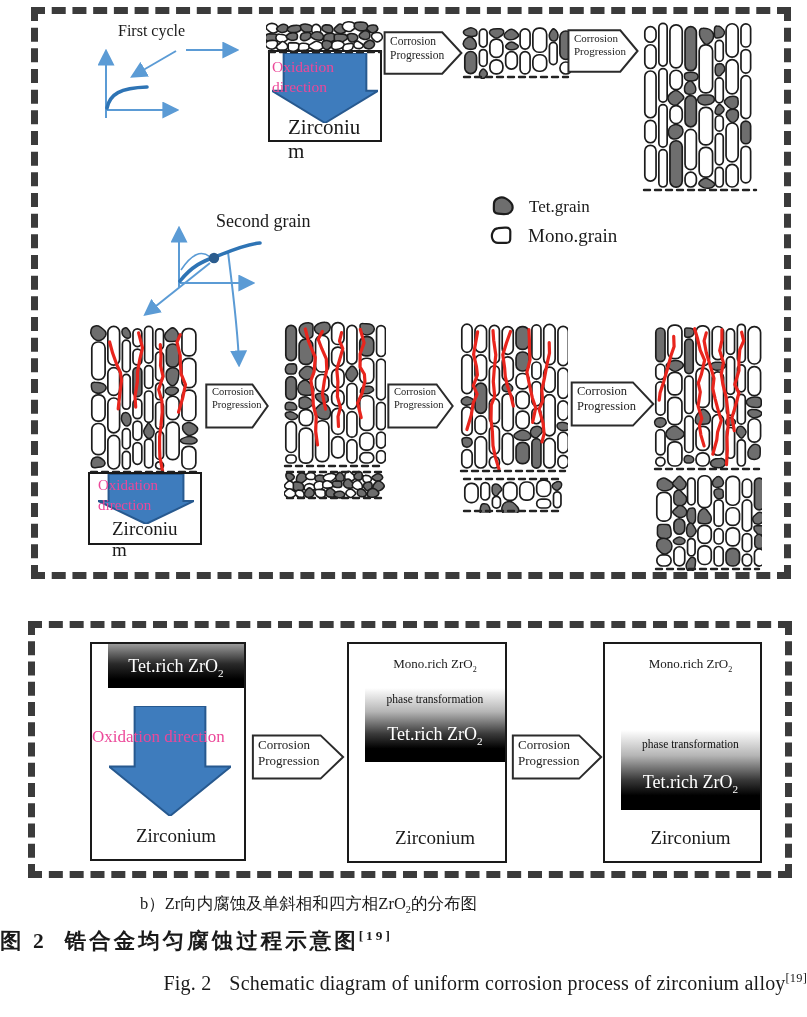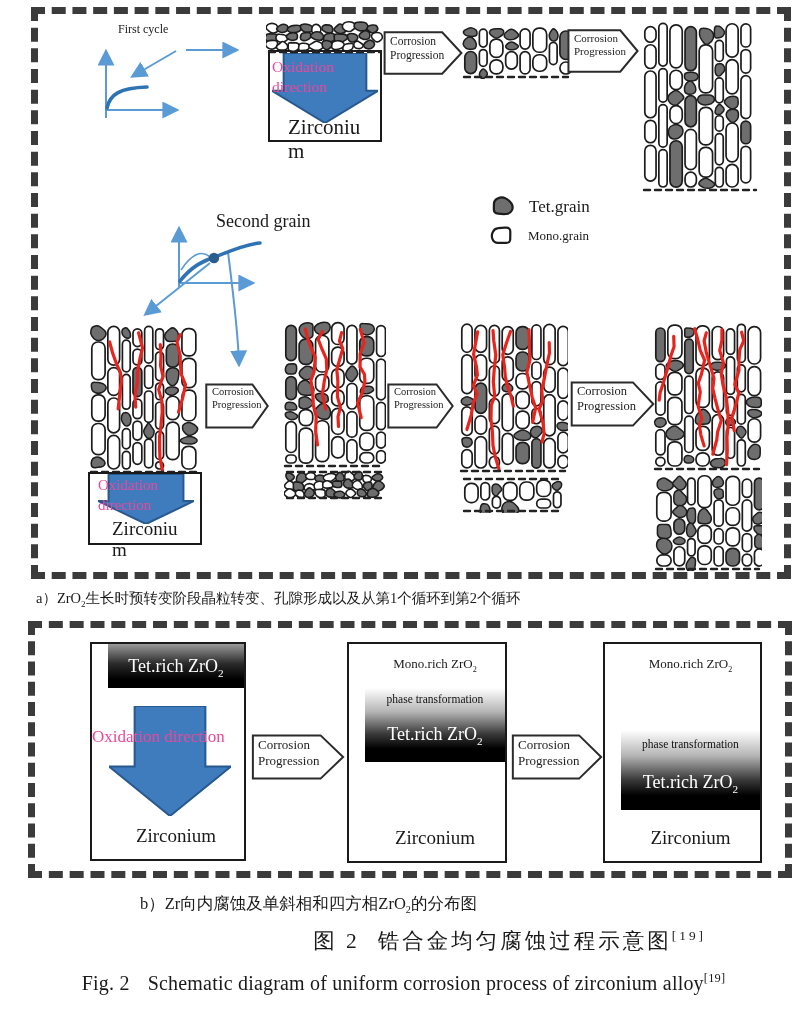--- a/index.html
+++ b/index.html
@@ -29,32 +29,32 @@
   .band-dark{background:linear-gradient(180deg,#9a9a9a 0%,#2a2a2a 45%,#000 80%)}
   .band-fade{background:linear-gradient(180deg,#ffffff 0%,#b5b5b5 32%,#3a3a3a 62%,#000 82%)}
   .center{text-align:center}
   sub{font-size:.62em}
   sup{font-size:.62em}
   .gap{display:inline-block;width:18px}
   .skline{stroke:var(--sketch-blue);fill:none}
   .thick{stroke:var(--curve-blue);fill:none}
   #ab-head{fill:var(--sketch-blue)}
   .legend-row{position:absolute;display:flex;align-items:center;gap:12px}
-  .title-cn{position:absolute;left:0;width:706px;text-align:right;font-weight:400;letter-spacing:3px}
-  .cap-en{position:absolute;left:0;width:807px;text-align:center;letter-spacing:.2px}
+  .title-cn{position:absolute;left:0;width:706px;text-align:left;font-weight:700;letter-spacing:3px}
+  .cap-en{position:absolute;left:0;width:807px;text-align:right;letter-spacing:.2px}
 </style>
 </head>
 <body>
 
 <div id="figure">
 
   <div class="panel" style="left:31px;top:7px;width:760px;height:572px"></div>
   <div class="panel" style="left:28px;top:621px;width:764px;height:257px"></div>
 
-  <div class="lbl" style="left:118px;top:22px;font-size:12px">First cycle</div>
+  <div class="lbl" style="left:118px;top:22px;font-size:16px">First cycle</div>
 
   <div class="zbox" style="left:268px;top:50px;width:114px;height:92px"></div>
   <div class="bluearrow" style="left:272px;top:53px;width:106px;height:70px">
     <svg viewBox="0 0 100 100" preserveAspectRatio="none">
         <polygon points="11,0 89,0 89,54 100,54 50,100 0,54 11,54"></polygon>
       </svg>
   </div>
   <div class="oxlabel" style="left:272px;top:57px;width:106px;font-size:15.5px">Oxidation direction</div>
   <div class="wraplbl zr-wrap" style="left:270px;top:116px;width:96px;font-size:21px;padding-left:18px">Zirconium</div>
 
@@ -183,21 +183,21 @@
   <div class="legend-row" style="left:487px;top:194px">
     <svg width="30" height="25">
         <path d="M24.4,9.4Q26.5,12.5 25.0,16.1Q23.4,19.7 19.2,20.0Q15.0,20.2 11.1,19.7Q7.1,19.2 6.9,15.9Q6.8,12.5 7.0,9.2Q7.2,5.9 11.1,4.2Q15.0,2.5 18.6,4.4Q22.2,6.3 24.4,9.4Z" fill="#6e6e6e" stroke="#1c1c1c" stroke-width="2.2" stroke-linejoin="round" stroke-linecap="round"></path>
       </svg>
     <span style="font-size:17px">Tet.grain</span>
   </div>
   <div class="legend-row" style="left:488px;top:223px">
     <svg width="28" height="25">
         <path d="M22.3,8.6Q22.3,12.5 22.2,16.2Q22.2,20.0 18.1,19.9Q14.0,19.8 10.0,19.9Q5.9,19.9 4.5,16.2Q3.1,12.5 4.8,9.0Q6.4,5.5 10.2,5.1Q14.0,4.6 18.2,4.7Q22.4,4.8 22.3,8.6Z" fill="#ffffff" stroke="#1c1c1c" stroke-width="2.2" stroke-linejoin="round" stroke-linecap="round"></path>
       </svg>
-    <span style="font-size:13px">Mono.grain</span>
+    <span style="font-size:19px">Mono.grain</span>
   </div>
 
   <div class="lbl" style="left:216px;top:211px;font-size:18px">Second grain</div>
 
   <svg class="abs" width="114" height="152" style="left:88px;top:322px">
       <path d="M16.8,8.7Q18.9,10.9 17.5,13.8Q16.0,16.7 13.2,18.0Q10.4,19.3 7.8,17.8Q5.2,16.4 3.6,13.6Q2.1,10.9 3.1,7.6Q4.1,4.3 7.3,3.9Q10.4,3.6 12.5,5.1Q14.6,6.5 16.8,8.7Z" fill="#6e6e6e" stroke="#1c1c1c" stroke-width="1.5" stroke-linejoin="round" stroke-linecap="round"></path>
       <path d="M9.8,20.007210194366053 h1.3 a6,6 0 0 1 6,6 v25.6 a6,6 0 0 1 -6,6 h-1.3 a6,6 0 0 1 -6,-6 v-25.6 a6,6 0 0 1 6,-6 z" fill="#ffffff" stroke="#1c1c1c" stroke-width="1.7" stroke-linejoin="round" stroke-linecap="round"></path>
       <path d="M17.2,63.4Q18.9,65.5 17.5,67.7Q16.1,69.9 13.3,70.8Q10.4,71.8 7.6,70.8Q4.8,69.9 4.0,67.7Q3.2,65.5 3.4,62.8Q3.6,60.0 7.0,60.3Q10.4,60.5 13.0,61.0Q15.6,61.4 17.2,63.4Z" fill="#6e6e6e" stroke="#1c1c1c" stroke-width="1.5" stroke-linejoin="round" stroke-linecap="round"></path>
       <path d="M9.8,72.83233454450965 h1.3 a6,6 0 0 1 6,6 v14.2 a6,6 0 0 1 -6,6 h-1.3 a6,6 0 0 1 -6,-6 v-14.2 a6,6 0 0 1 6,-6 z" fill="#ffffff" stroke="#1c1c1c" stroke-width="1.7" stroke-linejoin="round" stroke-linecap="round"></path>
       <path d="M9.8,101.48283515544608 h1.3 a6,6 0 0 1 6,6 v19.2 a6,6 0 0 1 -6,6 h-1.3 a6,6 0 0 1 -6,-6 v-19.2 a6,6 0 0 1 6,-6 z" fill="#ffffff" stroke="#1c1c1c" stroke-width="1.7" stroke-linejoin="round" stroke-linecap="round"></path>
@@ -517,23 +517,20 @@
       <path d="M93.99687100020238,61.570678662275895 h0.0 a4.670895762555301,4.670895762555301 0 0 1 4.670895762555301,4.670895762555301 v8.7 a4.670895762555301,4.670895762555301 0 0 1 -4.670895762555301,4.670895762555301 h-0.0 a4.670895762555301,4.670895762555301 0 0 1 -4.670895762555301,-4.670895762555301 v-8.7 a4.670895762555301,4.670895762555301 0 0 1 4.670895762555301,-4.670895762555301 z" fill="#ffffff" stroke="#1c1c1c" stroke-width="1.7" stroke-linejoin="round" stroke-linecap="round"></path>
       <path d="M93.99687100020238,82.07516851648688 h0.0 a4.670895762555301,4.670895762555301 0 0 1 4.670895762555301,4.670895762555301 v2.6 a4.670895762555301,4.670895762555301 0 0 1 -4.670895762555301,4.670895762555301 h-0.0 a4.670895762555301,4.670895762555301 0 0 1 -4.670895762555301,-4.670895762555301 v-2.6 a4.670895762555301,4.670895762555301 0 0 1 4.670895762555301,-4.670895762555301 z" fill="#ffffff" stroke="#1c1c1c" stroke-width="1.7" stroke-linejoin="round" stroke-linecap="round"></path>
       <path d="M106.1002350408584,6.084247560473159 h0.0 a4.632468278100714,4.632468278100714 0 0 1 4.632468278100714,4.632468278100714 v22.5 a4.632468278100714,4.632468278100714 0 0 1 -4.632468278100714,4.632468278100714 h-0.0 a4.632468278100714,4.632468278100714 0 0 1 -4.632468278100714,-4.632468278100714 v-22.5 a4.632468278100714,4.632468278100714 0 0 1 4.632468278100714,-4.632468278100714 z" fill="#6e6e6e" stroke="#1c1c1c" stroke-width="1.7" stroke-linejoin="round" stroke-linecap="round"></path>
       <path d="M110.6,43.7Q110.9,46.1 110.3,48.2Q109.7,50.2 107.9,51.4Q106.1,52.6 103.7,52.1Q101.2,51.7 100.1,48.9Q99.0,46.1 100.9,44.2Q102.8,42.3 104.4,41.1Q106.1,39.8 108.2,40.5Q110.3,41.2 110.6,43.7Z" fill="#6e6e6e" stroke="#1c1c1c" stroke-width="1.5" stroke-linejoin="round" stroke-linecap="round"></path>
       <path d="M111.7,55.8Q112.2,57.8 111.7,59.9Q111.1,61.9 108.6,62.8Q106.1,63.6 104.5,62.0Q103.0,60.3 101.9,59.1Q100.9,57.8 100.9,55.8Q101.0,53.7 103.5,53.7Q106.1,53.8 108.6,53.8Q111.2,53.8 111.7,55.8Z" fill="#6e6e6e" stroke="#1c1c1c" stroke-width="1.5" stroke-linejoin="round" stroke-linecap="round"></path>
       <path d="M111.6,67.2Q113.1,69.4 112.2,72.3Q111.2,75.1 108.7,76.1Q106.1,77.1 103.8,75.8Q101.6,74.5 101.7,71.9Q101.7,69.4 101.8,67.0Q101.8,64.6 103.9,63.0Q106.1,61.3 108.1,63.1Q110.1,65.0 111.6,67.2Z" fill="#6e6e6e" stroke="#1c1c1c" stroke-width="1.5" stroke-linejoin="round" stroke-linecap="round"></path>
       <path d="M106.1002350408584,76.97684973129071 h0.0 a4.632468278100714,4.632468278100714 0 0 1 4.632468278100714,4.632468278100714 v7.8 a4.632468278100714,4.632468278100714 0 0 1 -4.632468278100714,4.632468278100714 h-0.0 a4.632468278100714,4.632468278100714 0 0 1 -4.632468278100714,-4.632468278100714 v-7.8 a4.632468278100714,4.632468278100714 0 0 1 4.632468278100714,-4.632468278100714 z" fill="#ffffff" stroke="#1c1c1c" stroke-width="1.7" stroke-linejoin="round" stroke-linecap="round"></path>
       <path d="M3,97 H106" fill="none" stroke="#222" stroke-width="2.4" stroke-linejoin="round" stroke-linecap="round" stroke-dasharray="6 5"></path>
     </svg>
 
-  <div class="lbl" style="left:36px;top:589px;font-size:14.5px">
-    <span>a）ZrO</span><sub>2</sub><span>生长时预转变阶段晶粒转变、孔隙形成以及从第1个循环到第2个循环</span>
-  </div>
 
   <div class="bbox" style="left:90px;top:642px;width:156px;height:219px">
     <div class="band band-dark" style="top:0;height:44px;color:#fff;text-align:center;line-height:44px;font-size:18px">
       <span>Tet.rich ZrO</span><sub>2</sub>
     </div>
     <div class="bluearrow" style="left:17px;top:62px;width:122px;height:110px">
       <svg viewBox="0 0 100 100" preserveAspectRatio="none">
           <polygon points="21,0 79,0 79,55 100,55 50,100 0,55 21,55"></polygon>
         </svg>
     </div>

